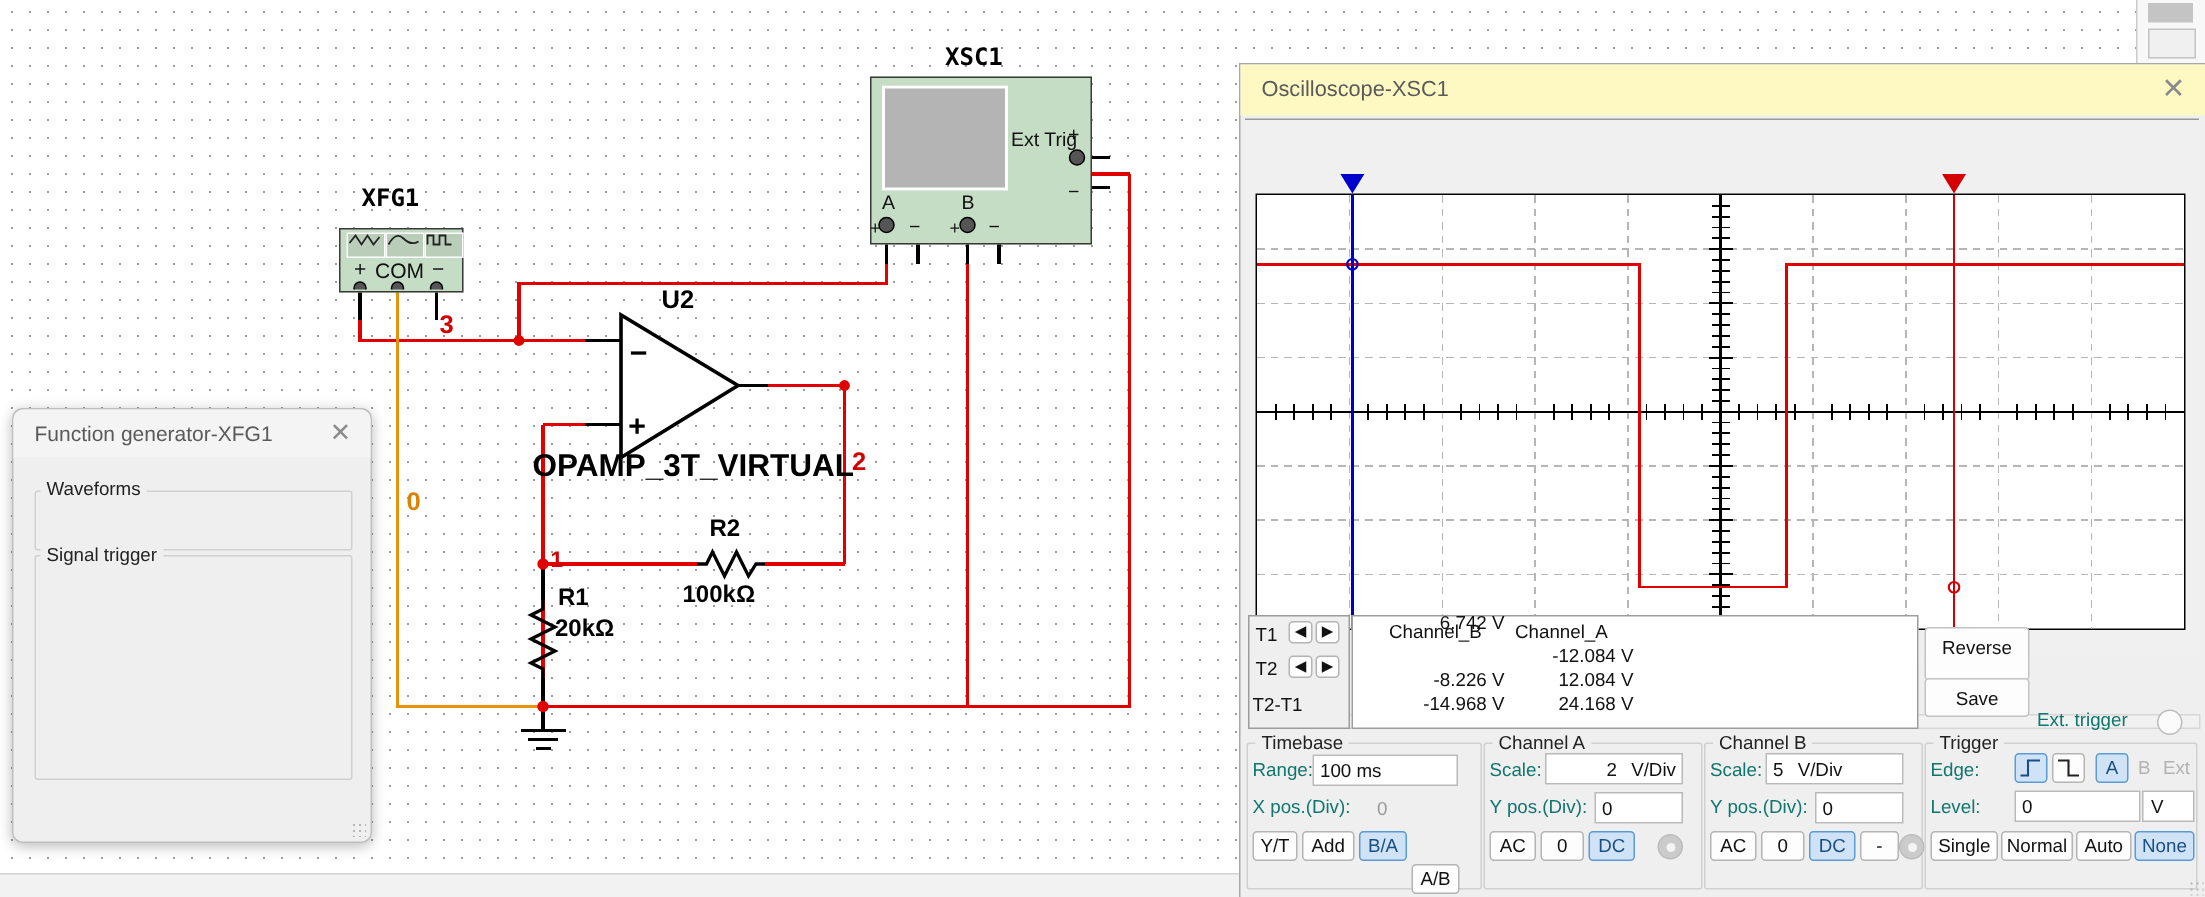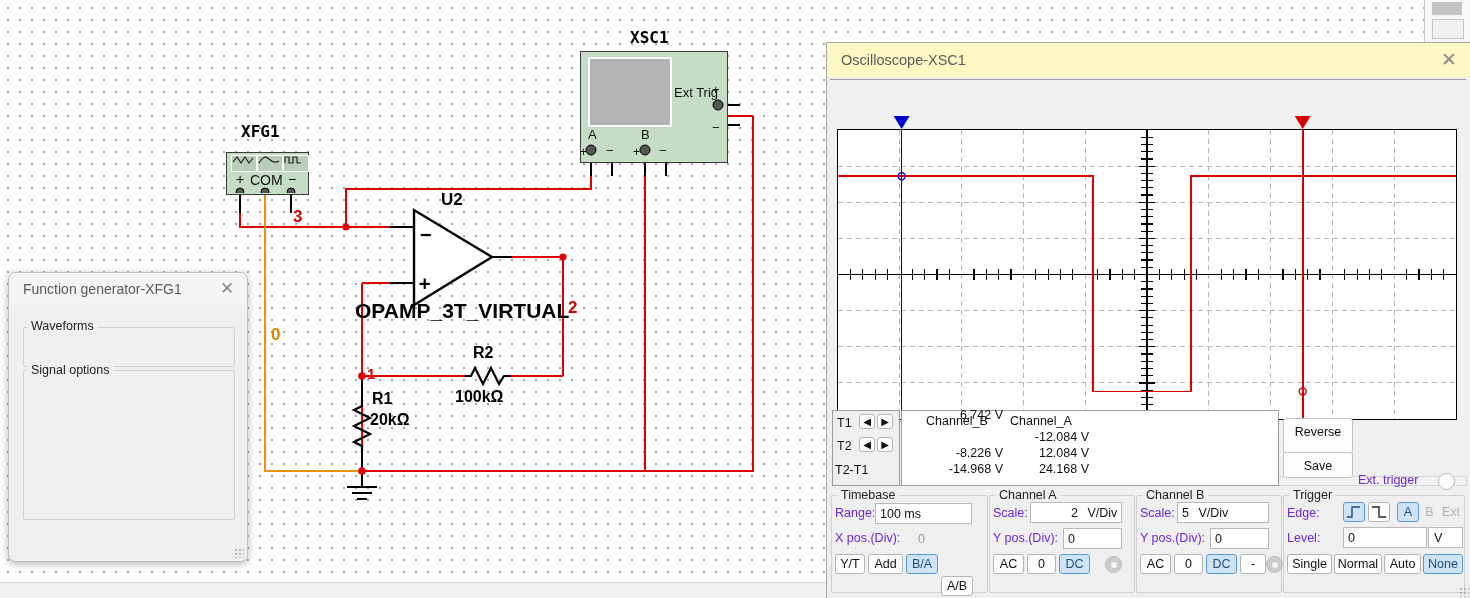--- a/index.html
+++ b/index.html
@@ -73,21 +73,21 @@
           box-sizing:border-box;text-align:center;font-size:12.5px;color:#111;}
   .ctlbtn.on{background:#cfe2f6;border:1px solid #5b9bd5;color:#1a4f84;}
   .ctlbtn.dis{color:#b3b3b3;border-color:#efefef;background:#efefef;}
   .bigbtn{position:absolute;background:#fdfdfd;border:1px solid #c2c2c2;border-radius:3px;
           box-sizing:border-box;text-align:center;font-size:12.5px;color:#111;}
   .knob{position:absolute;width:15px;height:15px;border-radius:50%;background:#cbcbcb;border:1px solid #bbb;}
   .knob::after{content:"";position:absolute;left:50%;top:50%;width:6px;height:6px;margin:-3px 0 0 -3px;
                border-radius:50%;background:#f4f4f4;}
   .knob.open{background:#fbfbfb;}
   .knob.open::after{background:#fbfbfb;}
-  .panel-label{position:absolute;font-size:12.5px;color:#6d28d9;white-space:nowrap;}
+  .panel-label{position:absolute;font-size:12.5px;color:#0f766e;white-space:nowrap;}
 </style>
 </head>
 <body>
 
 <div id="canvas">
 
   <svg width="1470" height="582">
 
     <g stroke="#e00000" stroke-width="2.4" fill="none" shape-rendering="crispEdges">
 
@@ -235,21 +235,21 @@
 <div class="dialog" id="fgen">
   <div class="dlg-title">
     <span>Function generator-XFG1</span>
     <span class="dlg-close">✕</span>
   </div>
 
   <div class="fieldset" style="left:14px;top:54px;width:210px;height:38px;"></div>
   <div class="legend" style="left:18px;top:46px;">Waveforms</div>
 
   <div class="fieldset" style="left:14px;top:97px;width:210px;height:148px;"></div>
-  <div class="legend" style="left:18px;top:90px;">Signal options</div>
+  <div class="legend" style="left:18px;top:90px;">Signal trigger</div>
 
   <div class="grip"></div>
 </div>
 
 <div class="dialog" id="scope">
   <div class="dlg-title">
     <span>Oscilloscope-XSC1</span>
     <span class="dlg-close" style="right:10px;top:5px;font-size:19px;">✕</span>
   </div>
 

